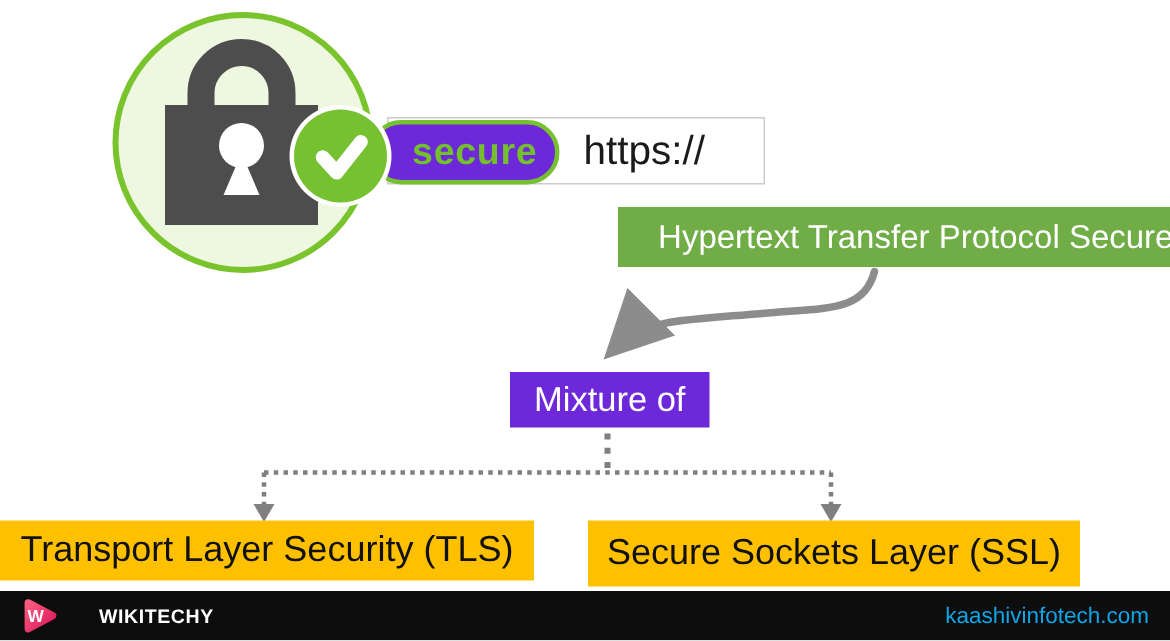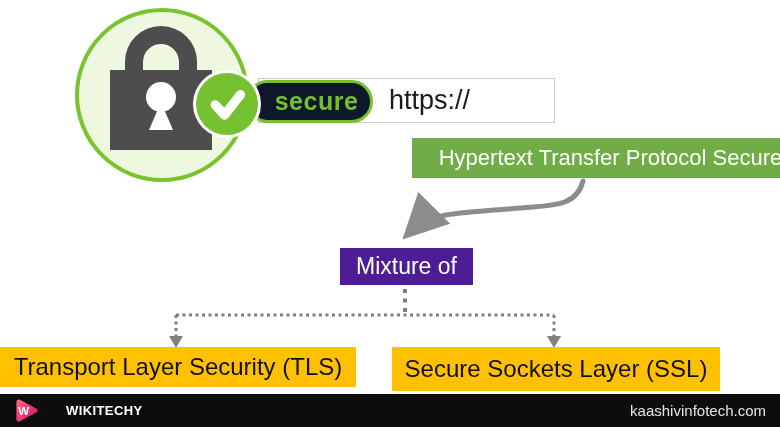--- a/index.html
+++ b/index.html
@@ -13,48 +13,48 @@
     border-radius:50%;background:#eef7df;border:4px solid #79c32d;z-index:1;
   }
   .padlock{position:absolute;left:110px;top:22px;z-index:2;}
   .check-circle{
     position:absolute;left:196px;top:73px;width:62px;height:62px;border-radius:50%;
     background:#76c12f;box-shadow:0 0 0 3px #ffffff;z-index:5;
     display:flex;align-items:center;justify-content:center;
   }
   
   .url-bar{
-    position:absolute;left:258px;top:78px;width:297px;height:45px;box-sizing:border-box;
+    position:absolute;left:258px;top:78px;width:252px;height:45px;box-sizing:border-box;
     background:#ffffff;border:1px solid #cccccc;z-index:3;
     display:flex;align-items:center;padding-left:130px;
     font-size:27px;color:#1a1a1a;
   }
   .secure-pill{
     position:absolute;left:246px;top:80px;width:127px;height:43px;box-sizing:border-box;
-    background:#0f172a;border:3px solid #76c12f;border-radius:22px;z-index:4;
+    background:#6d28d9;border:3px solid #76c12f;border-radius:22px;z-index:4;
     display:flex;align-items:center;justify-content:center;padding-left:14px;
     font-size:25px;font-weight:600;color:#74c02c;letter-spacing:0.5px;
   }
   
   .flow-box{position:absolute;display:flex;align-items:center;justify-content:center;z-index:2;}
   .https-box{left:380px;top:138px;width:397px;height:40px;background:#70ad47;color:#ffffff;font-size:22px;margin-left:32px;}
-  .mixture-box{left:340px;top:248px;width:133px;height:37px;background:#4c1d95;color:#ffffff;font-size:23px;}
+  .mixture-box{left:340px;top:248px;width:133px;height:37px;background:#6d28d9;color:#ffffff;font-size:23px;}
   .tls-box{left:0px;top:347px;width:356px;height:40px;background:#ffc000;color:#111111;font-size:24px;}
   .ssl-box{left:392px;top:347px;width:328px;height:44px;background:#ffc000;color:#111111;font-size:24px;}
   
   .connectors{position:absolute;left:0;top:0;width:780px;height:427px;z-index:1;pointer-events:none;}
   
   .footer{
     position:absolute;left:0;top:394px;width:780px;height:33px;background:#0d0d0d;z-index:6;
     display:flex;align-items:center;justify-content:space-between;box-sizing:border-box;
     padding:0 14px;
   }
   .brand{display:flex;align-items:center;gap:6px;}
   .brand-name{color:#ffffff;font-weight:700;font-size:13px;letter-spacing:0.4px;margin-left:21px;}
-  .site-name{color:#e5e5e5;font-size:15px;}
+  .site-name{color:#0ea5e9;font-size:15px;}
 </style>
 </head>
 <body>
 
 <div class="stage">
 
   <svg class="connectors" viewBox="0 0 780 427">
     <defs>
       <marker id="curveArrow" orient="auto" markerWidth="12" markerHeight="12" refX="6" refY="4.5">
         <path d="M0,0 L9,4.5 L0,9 Z" fill="#8c8c8c"></path>

